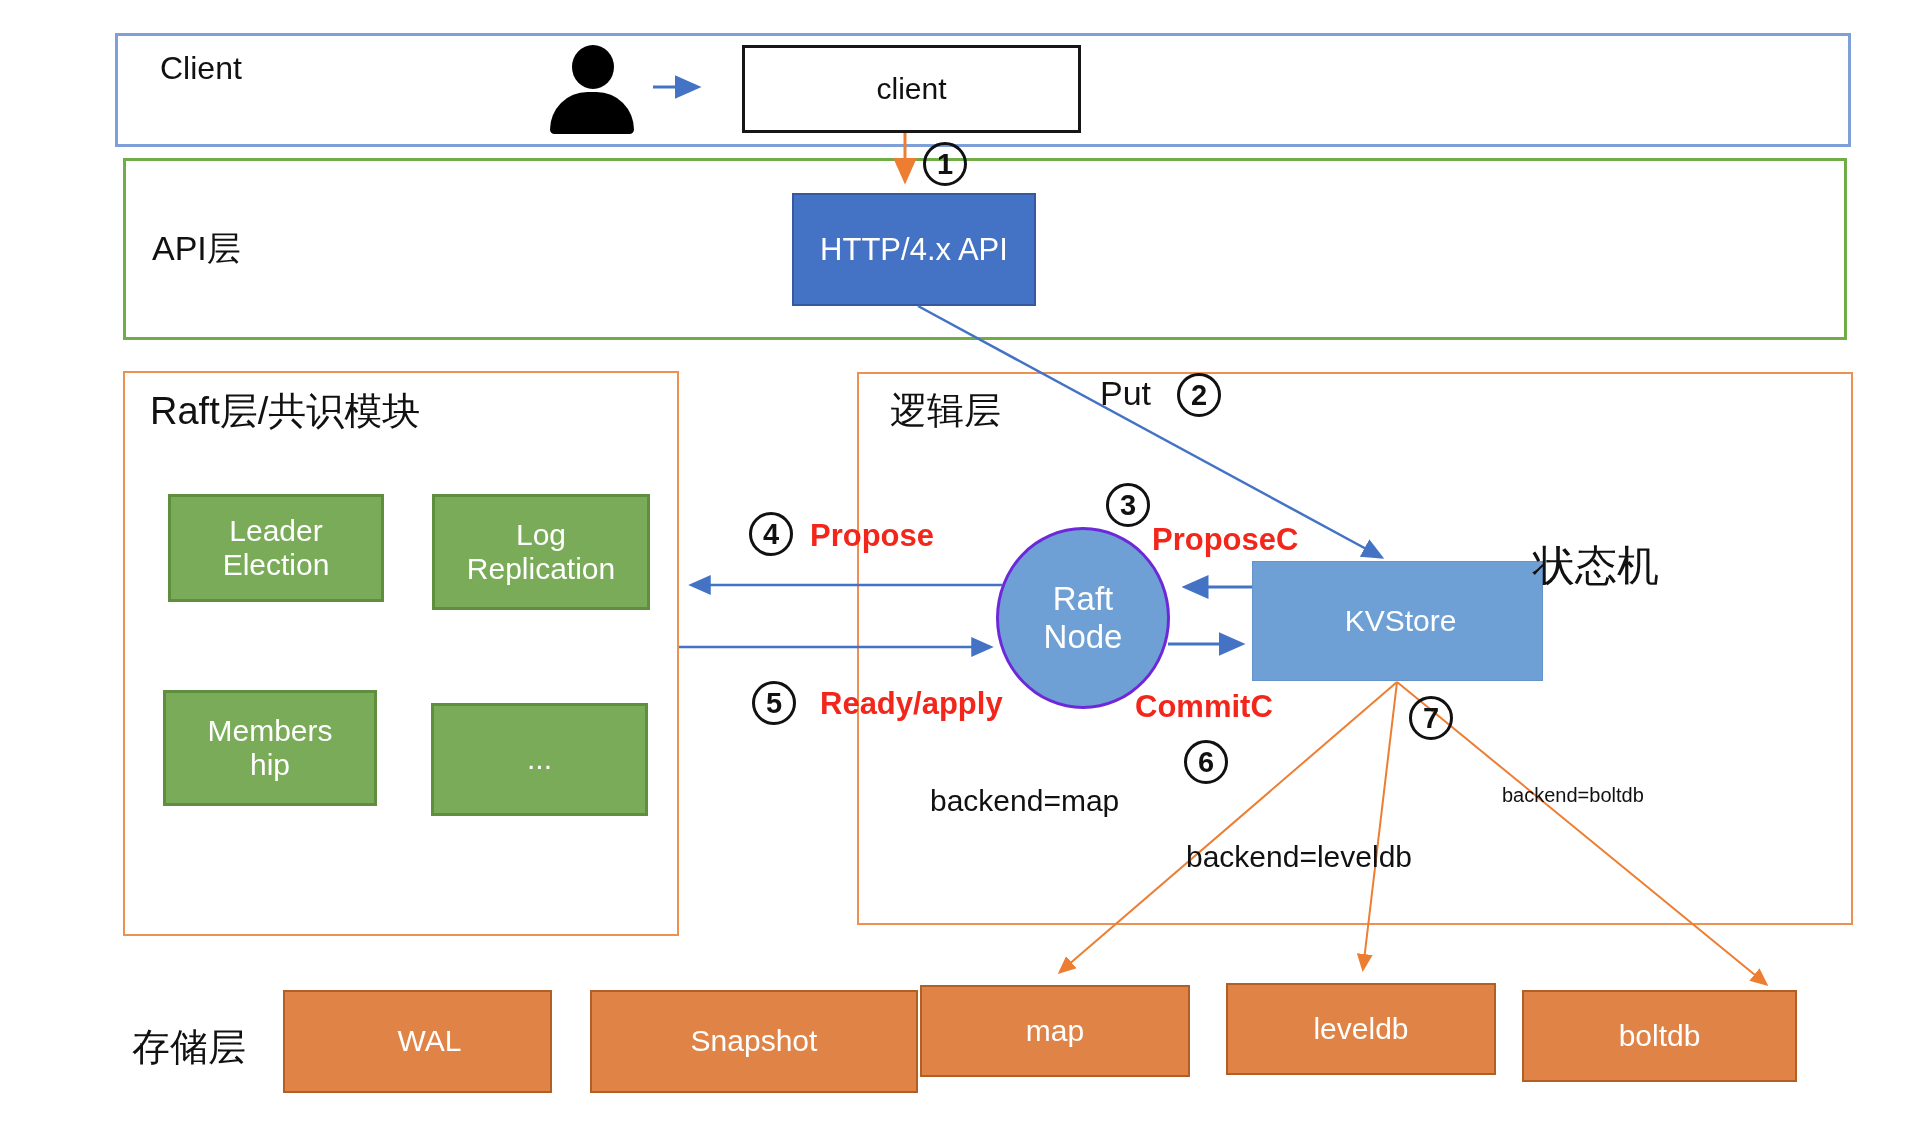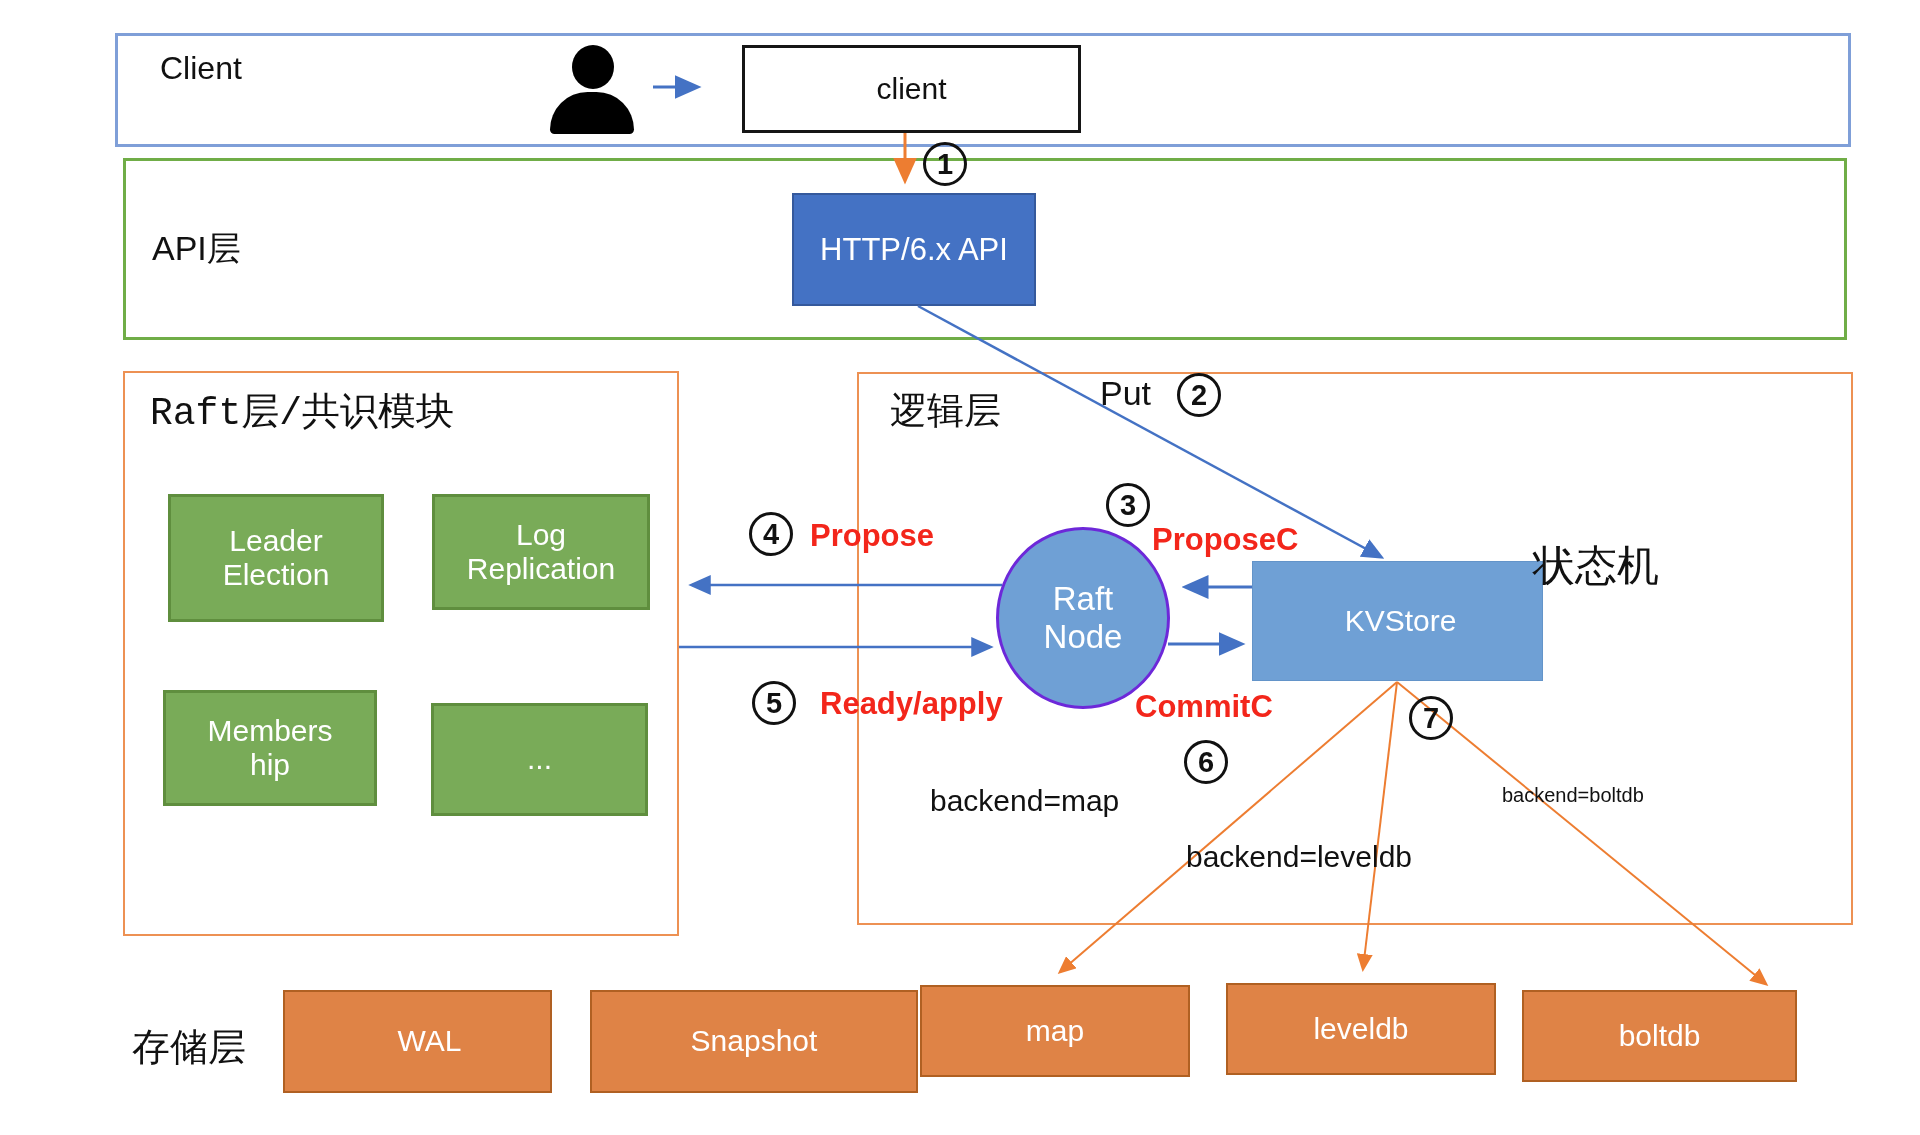--- a/index.html
+++ b/index.html
@@ -36,49 +36,49 @@
 
 <div id="stage">
 
   <div class="layer client" style="left:115px;top:33px;width:1736px;height:114px;"></div>
   <div class="layer api" style="left:123px;top:158px;width:1724px;height:182px;"></div>
   <div class="layer orange" style="left:123px;top:371px;width:556px;height:565px;"></div>
   <div class="layer orange" style="left:857px;top:372px;width:996px;height:553px;"></div>
 
   <div class="layer-label" style="left:160px;top:50px;font-size:32px;">Client</div>
   <div class="layer-label" style="left:152px;top:226px;font-size:34px;">API层</div>
-  <div class="layer-label" style="left:150px;top:386px;font-size:38px;font-family:Liberation Mono, monospace;">Raft层/共识模块</div>
+  <div class="layer-label" style="left:150px;top:386px;font-size:38px;">Raft层/共识模块</div>
   <div class="layer-label" style="left:890px;top:386px;font-size:37px;">逻辑层</div>
   <div class="layer-label" style="left:132px;top:1022px;font-size:38px;">存储层</div>
 
   <div class="person">
     <div class="head"></div>
     <div class="body"></div>
   </div>
 
   <div class="node whitebox" style="left:742px;top:45px;width:339px;height:88px;">
     <span>client</span>
   </div>
 
   <div class="node darkblue" style="left:792px;top:193px;width:244px;height:113px;">
-    <span>HTTP/6.x API</span>
+    <span>HTTP/4.x API</span>
   </div>
 
   <div class="node ellipse" style="left:996px;top:527px;width:174px;height:182px;">
     <span>Raft</span>
     <span>Node</span>
   </div>
 
   <div class="node midblue" style="left:1252px;top:561px;width:291px;height:120px;padding-left:6px;">
     <span>KVStore</span>
   </div>
 
   <div class="blklbl" style="left:1533px;top:538px;font-size:42px;">状态机</div>
 
-  <div class="node green" style="left:168px;top:494px;width:216px;height:128px;">
+  <div class="node green" style="left:168px;top:494px;width:216px;height:108px;">
     <span>Leader</span>
     <span>Election</span>
   </div>
   <div class="node green" style="left:432px;top:494px;width:218px;height:116px;">
     <span>Log</span>
     <span>Replication</span>
   </div>
   <div class="node green" style="left:163px;top:690px;width:214px;height:116px;">
     <span>Members</span>
     <span>hip</span>

